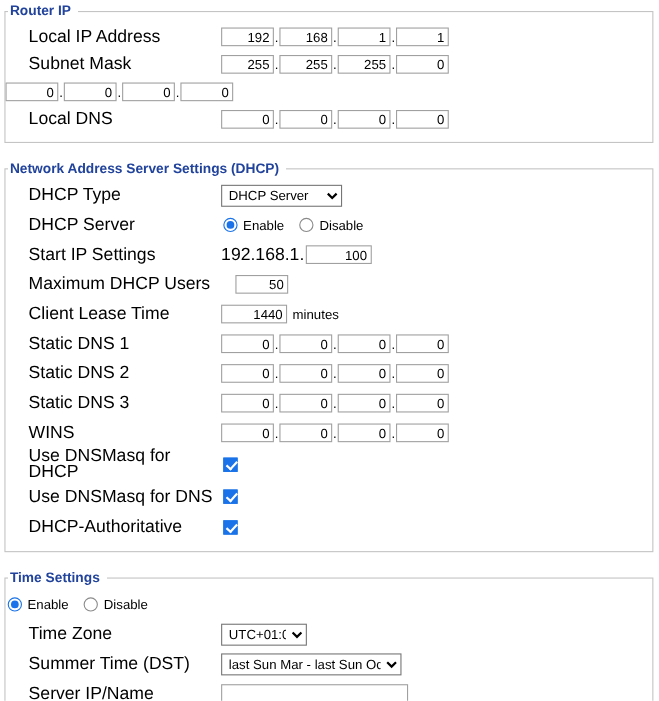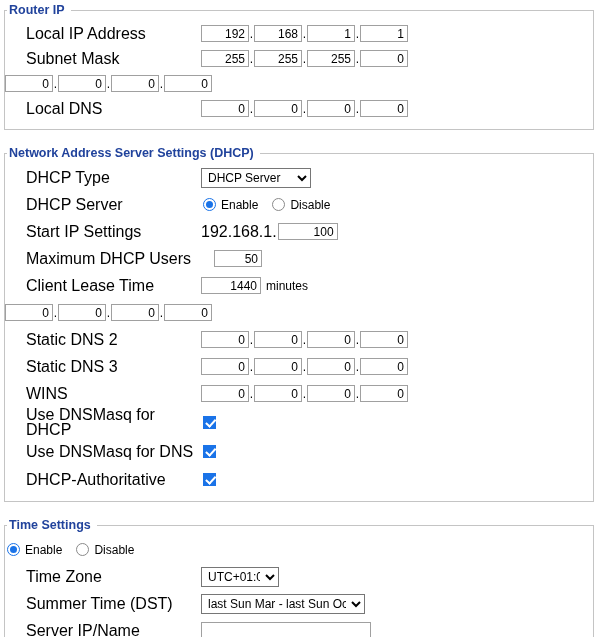--- a/index.html
+++ b/index.html
@@ -290,20 +290,21 @@
 
     <div class="row row-tall">
       <div class="label">Client Lease Time</div>
       <div class="control">
         <input type="text" class="num-md" value="1440" style="">
         <span class="unit">minutes</span>
       </div>
     </div>
 
     <div class="row row-tall">
+      <div class="label">Static DNS 1</div>
       <div class="control">
         <input type="text" class="octet" value="0" style="">
         <span class="dot">.</span>
         <input type="text" class="octet" value="0" style="">
         <span class="dot">.</span>
         <input type="text" class="octet" value="0" style="">
         <span class="dot">.</span>
         <input type="text" class="octet" value="0" style="">
       </div>
     </div>

